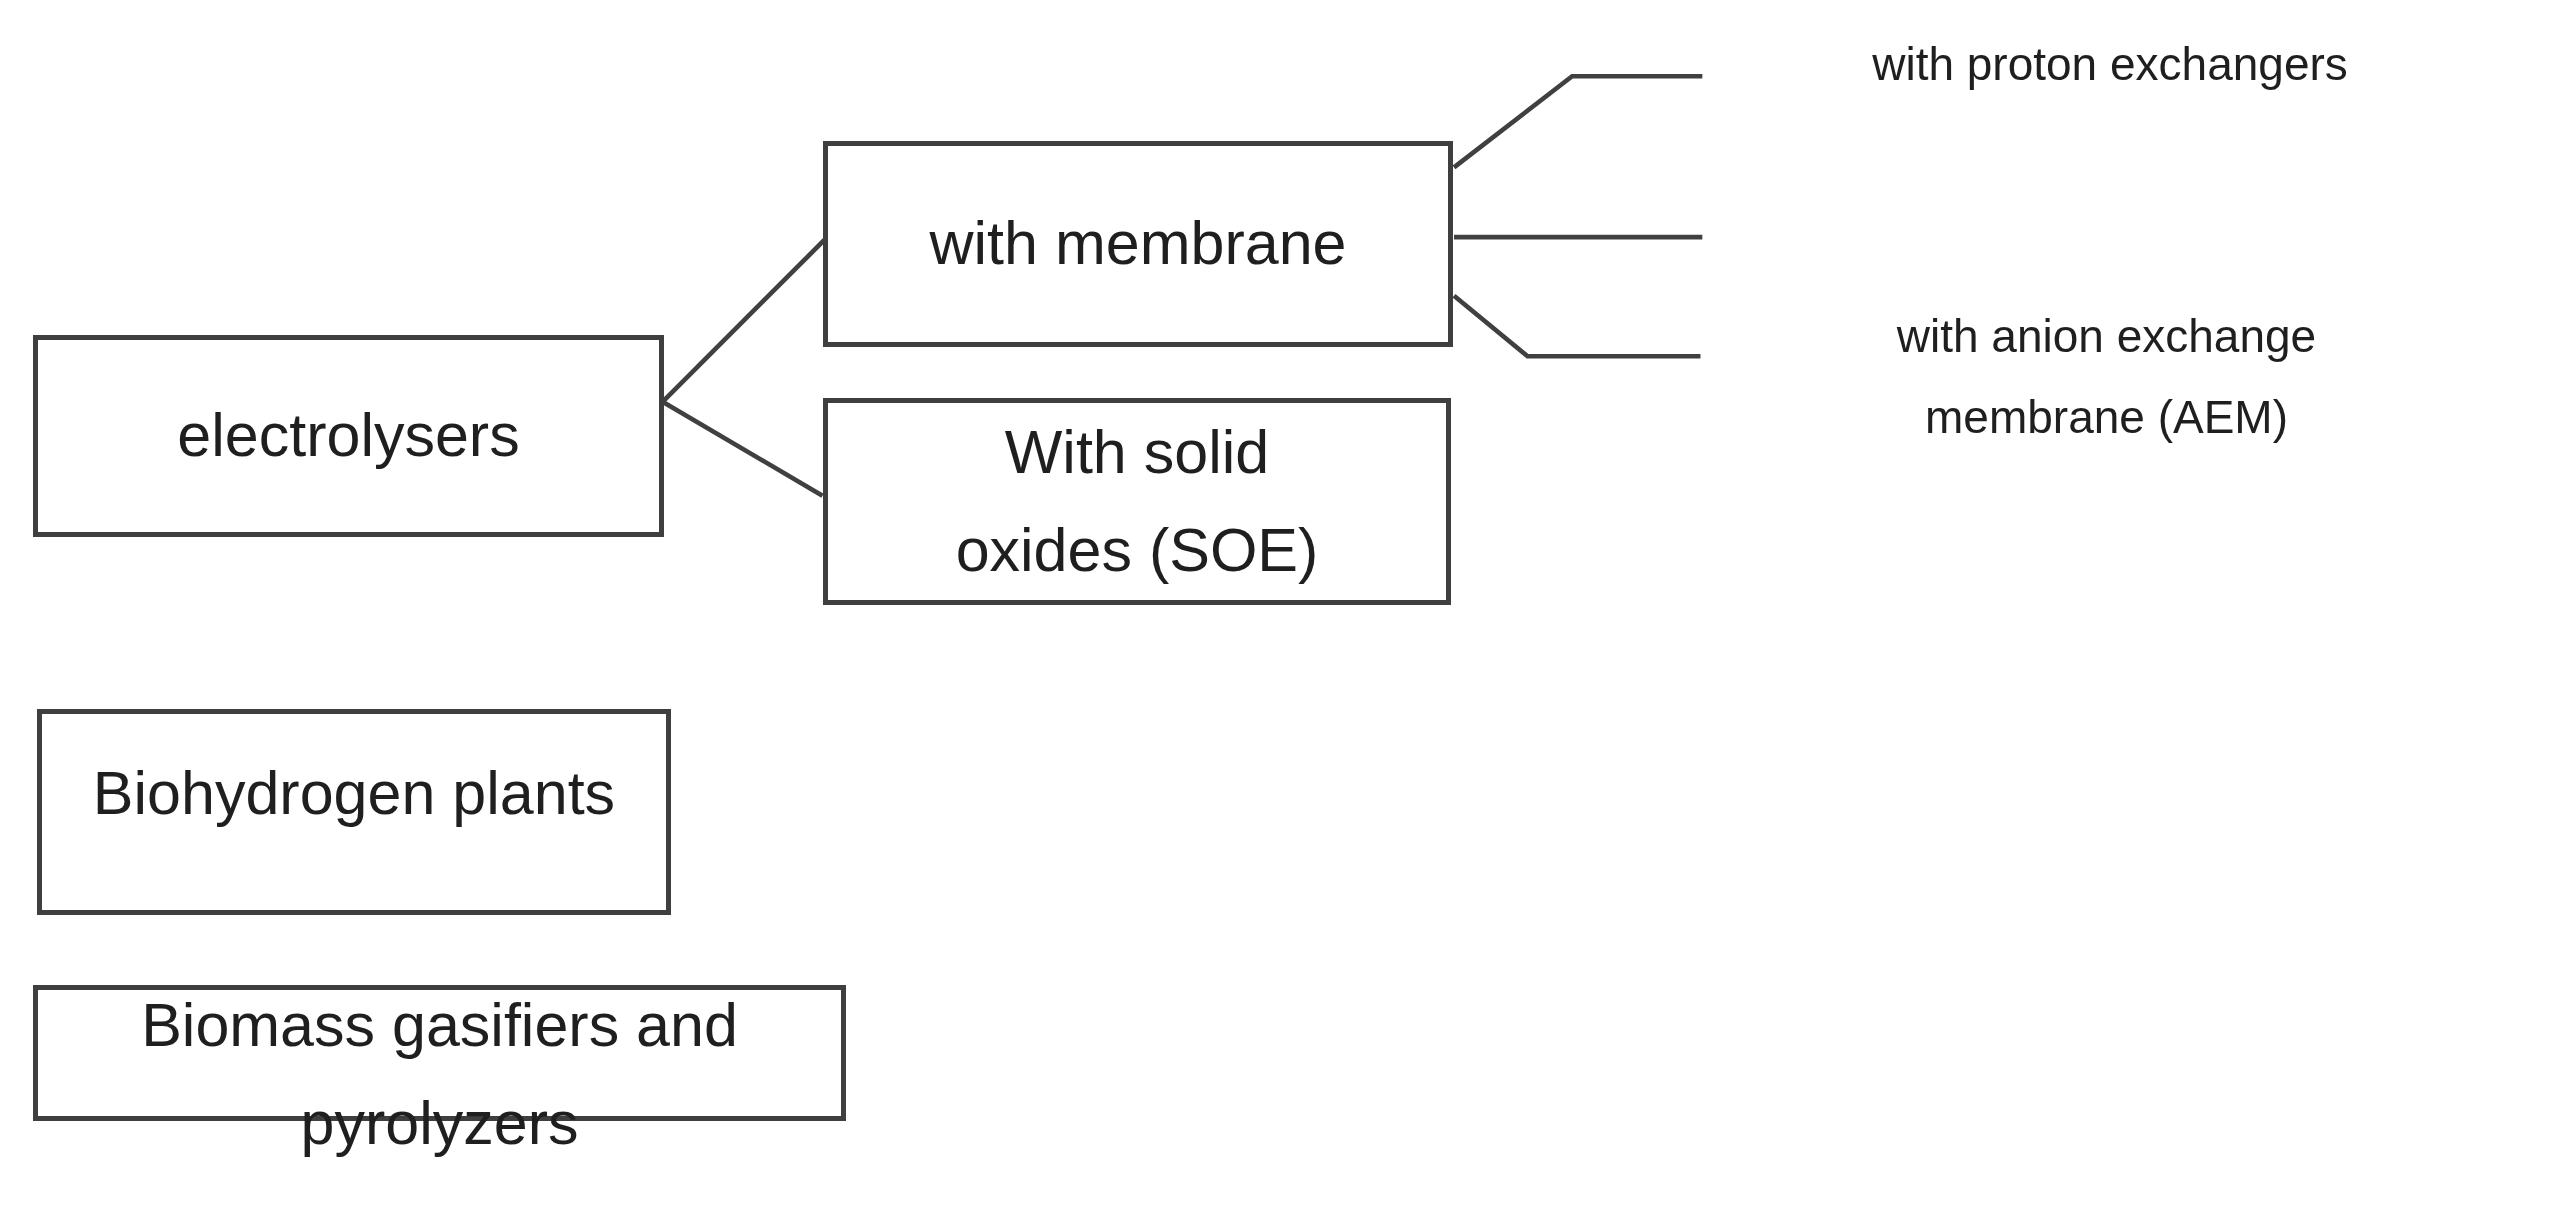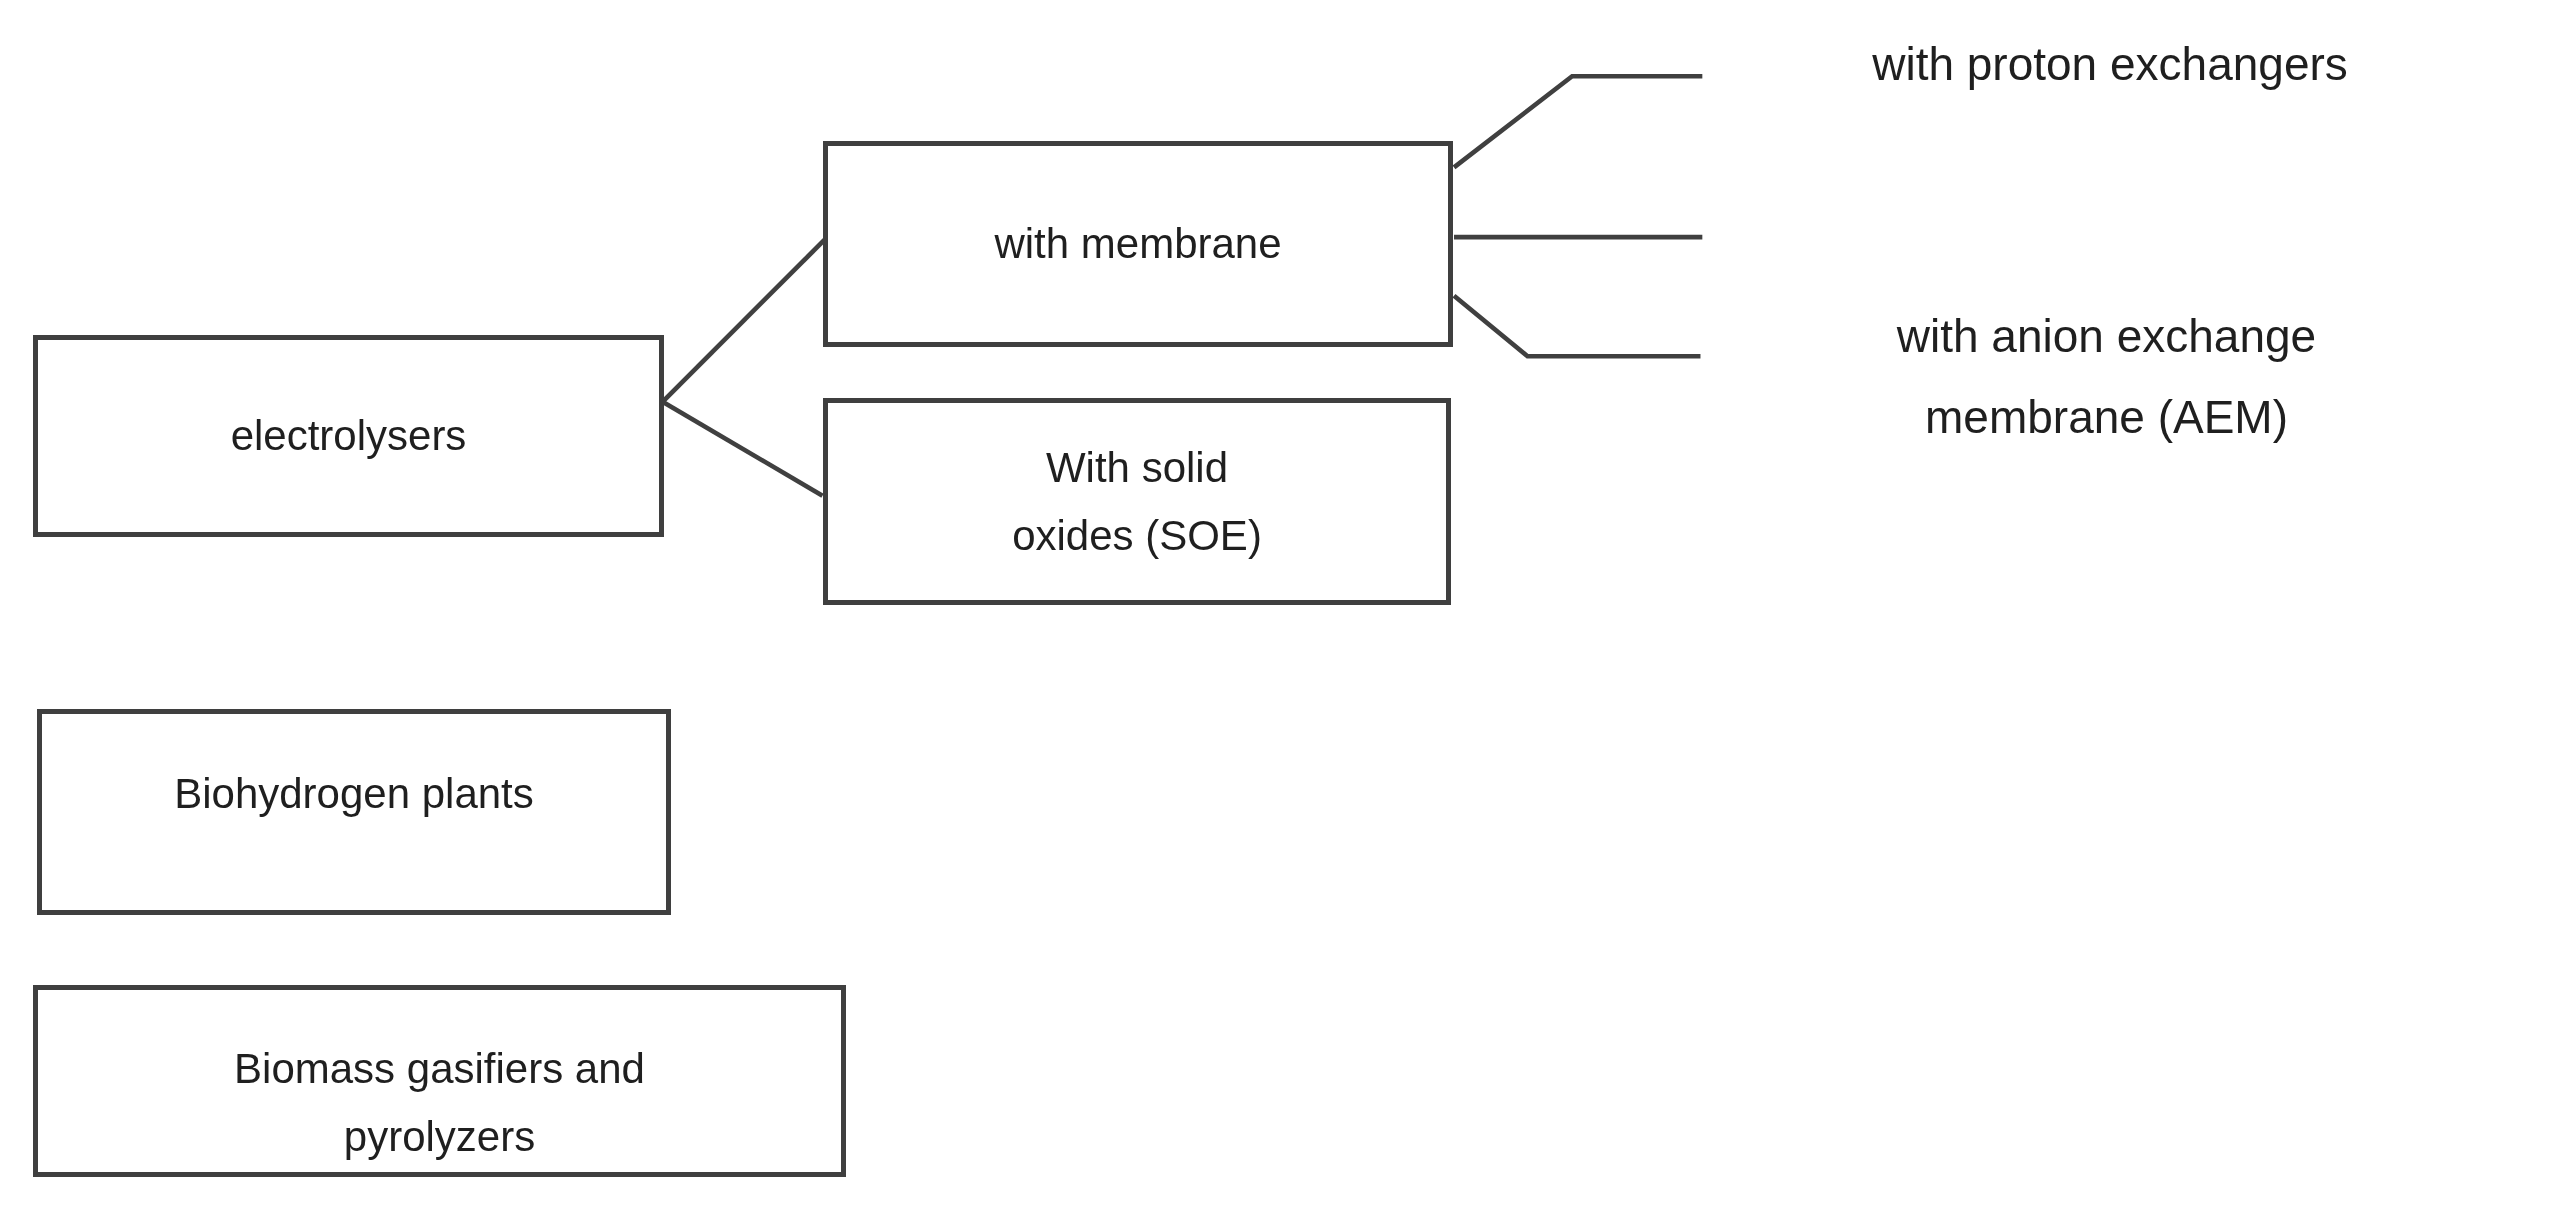--- a/index.html
+++ b/index.html
@@ -33,39 +33,39 @@
     position: absolute;
     box-sizing: border-box;
     border: 5.6px solid #3f3f3f;
     background: #ffffff;
     display: flex;
     align-items: center;
     justify-content: center;
     text-align: center;
   }
   .node-label {
-    font-size: 42px;
+    font-size: 61px;
     line-height: 1.6;
     white-space: pre-line;
     color: #1f1f1f;
   }
   .leaf-label {
     position: absolute;
     font-size: 46px;
     line-height: 1.76;
     white-space: pre-line;
     text-align: center;
     color: #1f1f1f;
   }
   
   .box-electrolysers { left: 33px;  top: 296px;  width: 631px; height: 202px; margin-top: 39px; }
   .box-membrane      { left: 823px; top: 141px;  width: 630px; height: 206px; }
   .box-soe           { left: 823px; top: 398px;  width: 628px; height: 207px; }
   .box-biohydrogen   { left: 37px;  top: 709px;  width: 634px; height: 206px; padding-bottom: 37px; }
-  .box-biomass       { left: 33px;  top: 985px; width: 813px; height: 192px; padding-top: 43px; }
+  .box-biomass       { left: 33px;  top: 985px; width: 813px; height: 136px; padding-top: 43px; }
   
   .leaf-proton { left: 1766px; top: 24px;  width: 688px; }
   .leaf-pme    { left: 1758px; top: 208px; width: 819px; }
   .leaf-aem    { left: 1820px; top: 296px; width: 573px; }
 </style>
 </head>
 <body>
 
 <div class="canvas">
 

